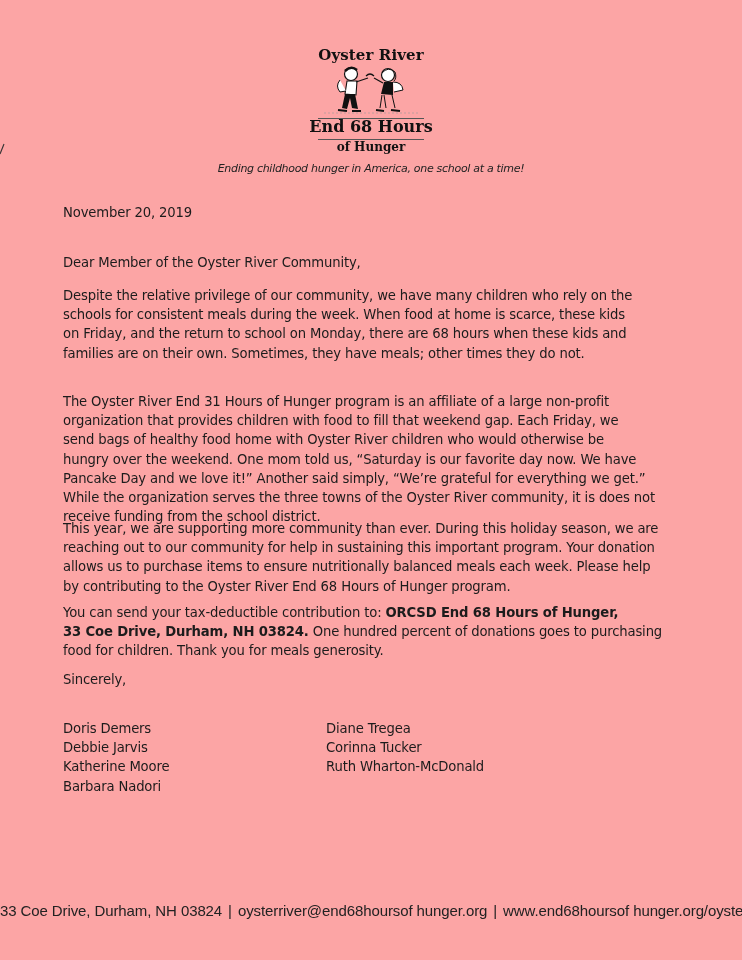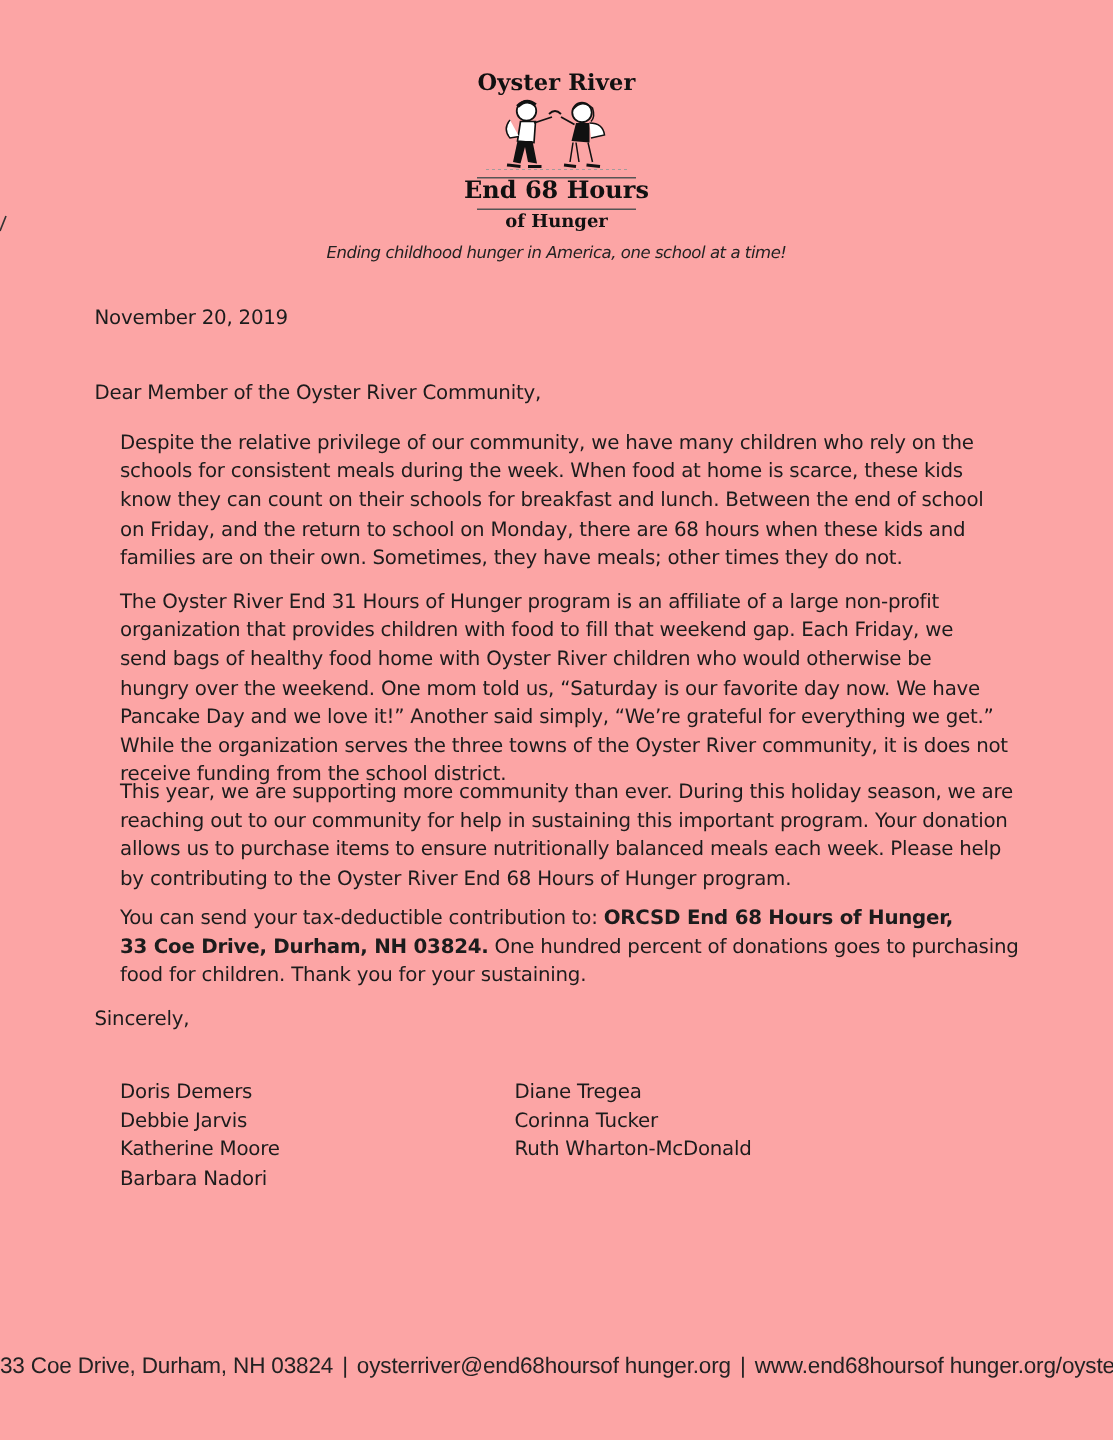--- a/index.html
+++ b/index.html
@@ -12,21 +12,21 @@
   .logo-art { position:absolute; left:318px; top:64px; width:108px; height:52px; }
   .logo-rule { position:absolute; left:318px; width:106px; height:1px; background:#555; }
   .logo-line2 { top:117px; font-size:16px; }
   .logo-line3 { top:140px; font-size:12px; }
   .tagline { position:absolute; top:162px; left:0; width:742px; text-align:center; font-family:"DejaVu Sans","Liberation Sans",sans-serif; font-style:italic; font-size:11px; color:#222; letter-spacing:-0.3px; }
 
   .margin-mark { position:absolute; left:0; top:143px; width:5px; height:12px; }
 
   
   .text { position:absolute; left:63px; font-family:"DejaVu Sans","Liberation Sans",sans-serif; font-size:13.2px; line-height:19.2px; color:#1c1c1c; letter-spacing:-0.15px; white-space:nowrap; }
-  .text .ln { display:block;margin-left:17px; }
+  .text .ln { display:block; }
   .bold { font-weight:bold; }
 
   .date { top:203px; }
   .salutation { top:253px; }
   .p1 { top:286px; }
   .p2 { top:392px; }
   .p3 { top:519px; }
   .p4 { top:603px; }
   .closing { top:670px; }
   .sig-left { top:719px; left:63px; }
@@ -77,21 +77,20 @@
   <div class="logo logo-line3">of Hunger</div>
   <div class="tagline">Ending childhood hunger in America, one school at a time!</div>
 
   <div class="text date">November 20, 2019</div>
 
   <div class="text salutation">Dear Member of the Oyster River Community,</div>
 
   <div class="text p1">
     <span class="ln">Despite the relative privilege of our community, we have many children who rely on the</span>
     <span class="ln">schools for consistent meals during the week. When food at home is scarce, these kids</span>
-    <span class="ln">know they can count on their schools for breakfast and lunch. Between the end of school</span>
     <span class="ln">on Friday, and the return to school on Monday, there are 68 hours when these kids and</span>
     <span class="ln">families are on their own. Sometimes, they have meals; other times they do not.</span>
   </div>
 
   <div class="text p2">
     <span class="ln">The Oyster River End 31 Hours of Hunger program is an affiliate of a large non-profit</span>
     <span class="ln">organization that provides children with food to fill that weekend gap. Each Friday, we</span>
     <span class="ln">send bags of healthy food home with Oyster River children who would otherwise be</span>
     <span class="ln">hungry over the weekend. One mom told us, “Saturday is our favorite day now. We have</span>
     <span class="ln">Pancake Day and we love it!” Another said simply, “We’re grateful for everything we get.”</span>
@@ -102,21 +101,21 @@
   <div class="text p3">
     <span class="ln">This year, we are supporting more community than ever. During this holiday season, we are</span>
     <span class="ln">reaching out to our community for help in sustaining this important program. Your donation</span>
     <span class="ln">allows us to purchase items to ensure nutritionally balanced meals each week. Please help</span>
     <span class="ln">by contributing to the Oyster River End 68 Hours of Hunger program.</span>
   </div>
 
   <div class="text p4">
     <span class="ln"><span>You can send your tax-deductible contribution to: </span><span class="bold">ORCSD End 68 Hours of Hunger,</span></span>
     <span class="ln"><span class="bold">33 Coe Drive, Durham, NH 03824.</span><span> One hundred percent of donations goes to purchasing</span></span>
-    <span class="ln">food for children. Thank you for your sustaining.</span>
+    <span class="ln">food for children. Thank you for meals generosity.</span>
   </div>
 
   <div class="text closing">Sincerely,</div>
 
   <div class="text sig-left">
     <span class="ln">Doris Demers</span>
     <span class="ln">Debbie Jarvis</span>
     <span class="ln">Katherine Moore</span>
     <span class="ln">Barbara Nadori</span>
   </div>

